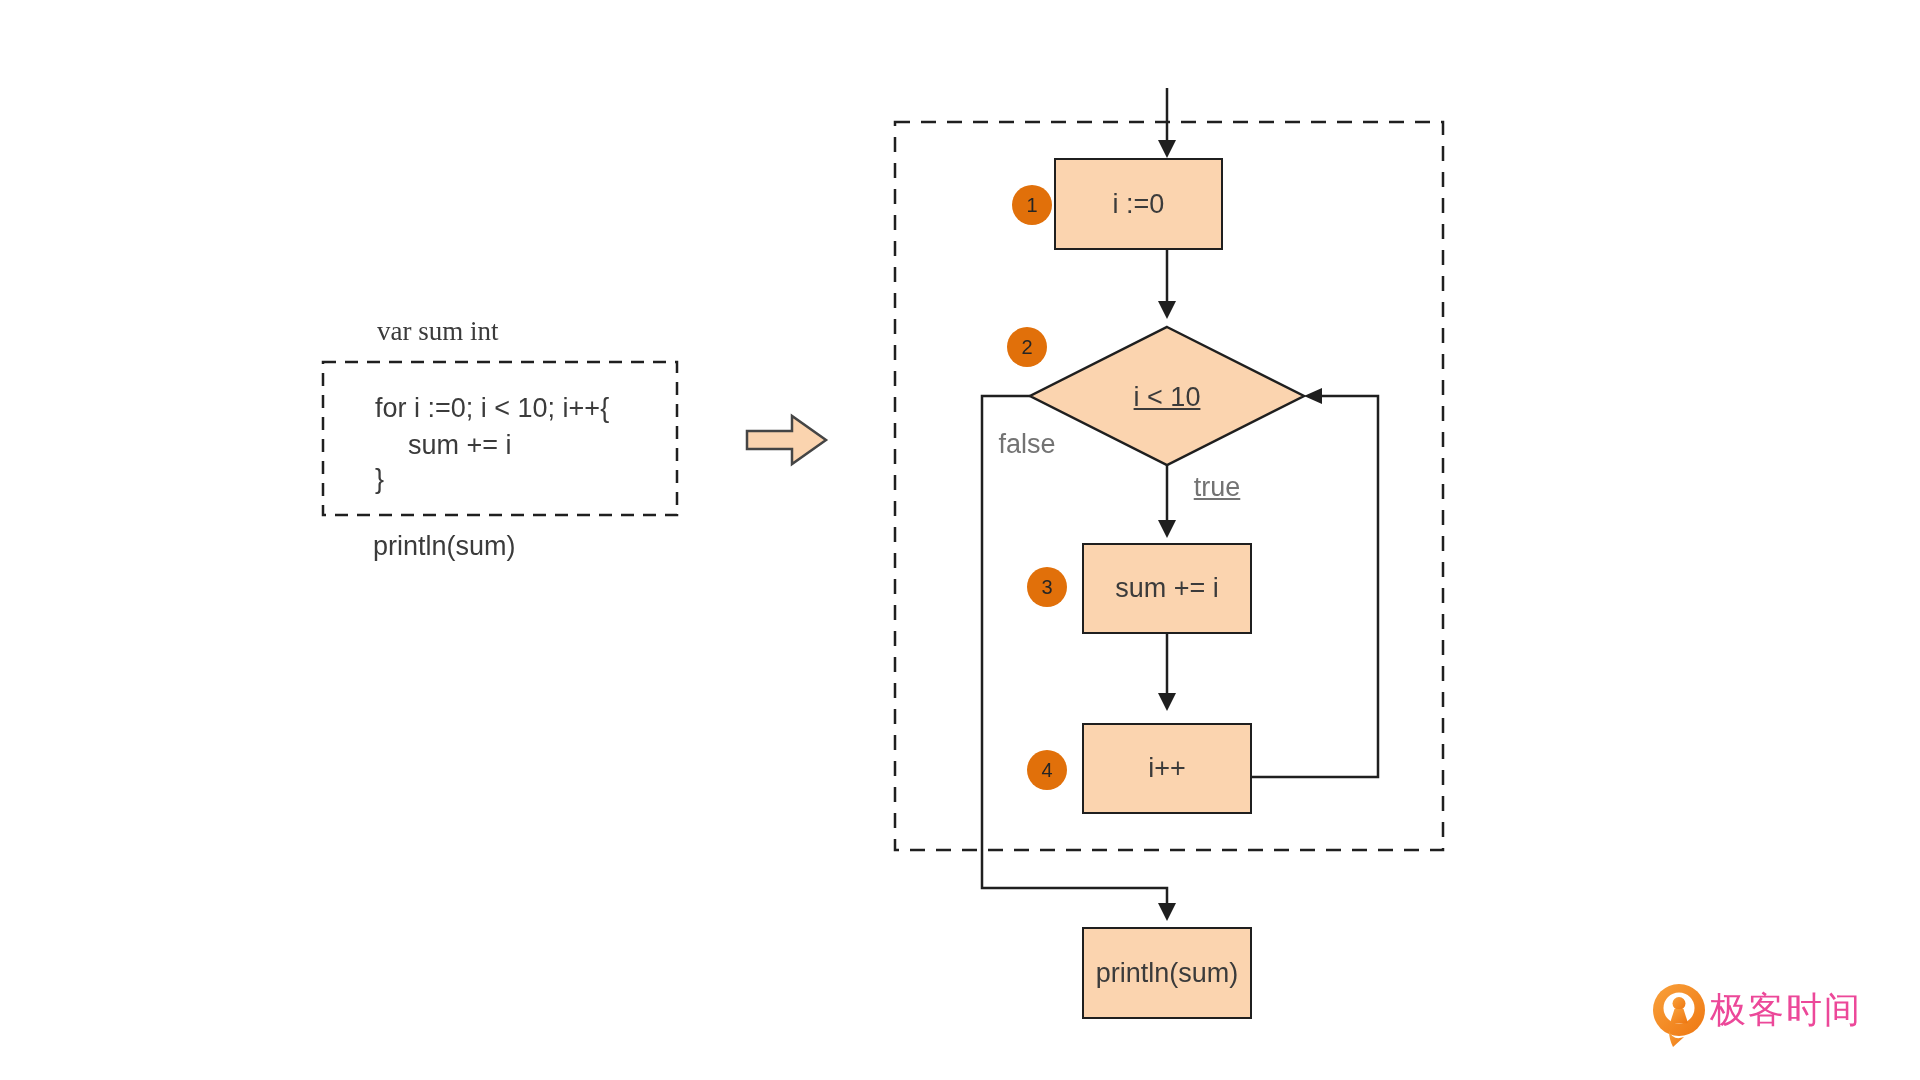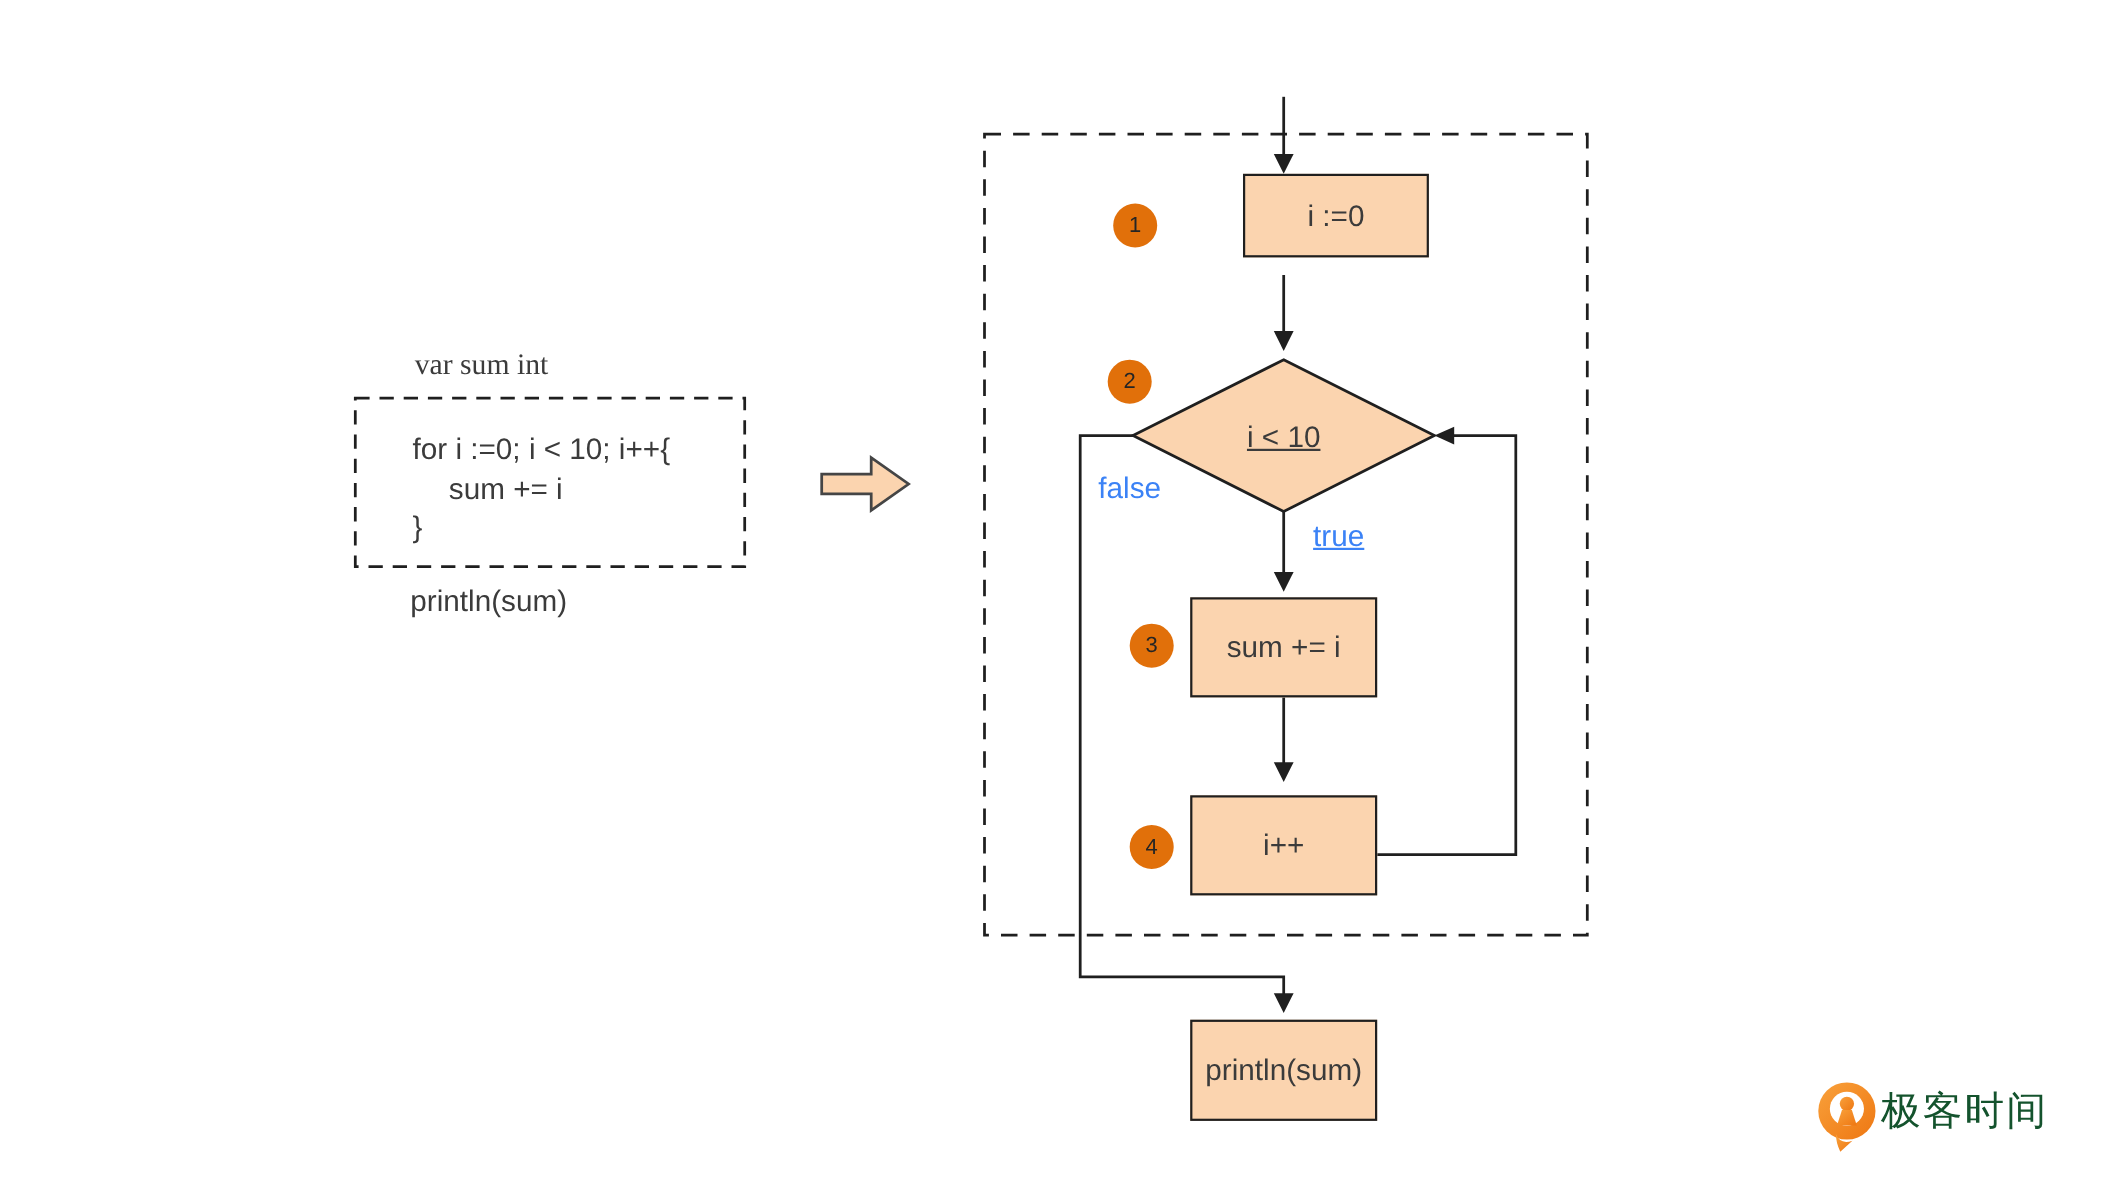--- a/index.html
+++ b/index.html
@@ -54,32 +54,32 @@
     align-items: center;
     justify-content: center;
     font-size: 20px;
     color: #252525;
   }
   .branch-label {
     position: absolute;
     width: 140px;
     text-align: center;
     font-size: 27px;
-    color: #3b82f6;
+    color: #737373;
   }
 
   
   .logo-text {
     position: absolute;
     left: 1710px;
     top: 990px;
     font-size: 36px;
     line-height: 40px;
     letter-spacing: 2px;
-    color: #14532d;
+    color: #ec4899;
     font-weight: 500;
   }
 </style>
 </head>
 <body>
 
 <div class="stage">
 
   <svg class="layer" width="1920" height="1080" viewBox="0 0 1920 1080">
     <g stroke="#1f1f1f" stroke-width="2.5" fill="none">
@@ -105,21 +105,21 @@
   </svg>
 
   <div>
     <div class="code-line" style="left:377px; top:314px;font-family:Liberation Serif, serif;">var sum int</div>
     <div class="code-line" style="left:375px; top:391px;">for i :=0; i &lt; 10; i++{</div>
     <div class="code-line" style="left:408px; top:428px;">sum += i</div>
     <div class="code-line" style="left:375px; top:462px;">}</div>
     <div class="code-line" style="left:373px; top:529px;">println(sum)</div>
   </div>
 
-  <div class="node" style="left:1130px; top:158px; width:169px; height:76px;">
+  <div class="node" style="left:1054px; top:158px; width:169px; height:92px;">
     <span>i :=0</span>
   </div>
 
   <div class="diamond-label" style="left:1067px; top:378px; width:200px; height:38px;text-decoration:underline;">i &lt; 10</div>
 
   <div class="node" style="left:1082px; top:543px; width:170px; height:91px;">
     <span>sum += i</span>
   </div>
 
   <div class="node" style="left:1082px; top:723px; width:170px; height:91px;">

